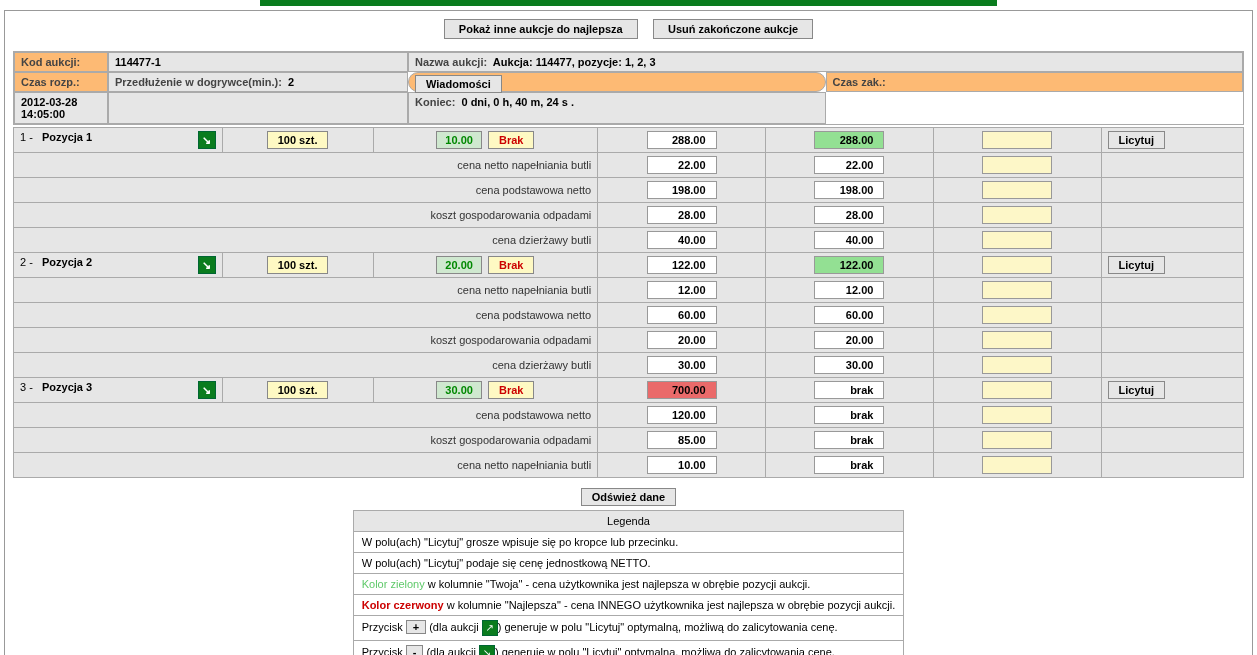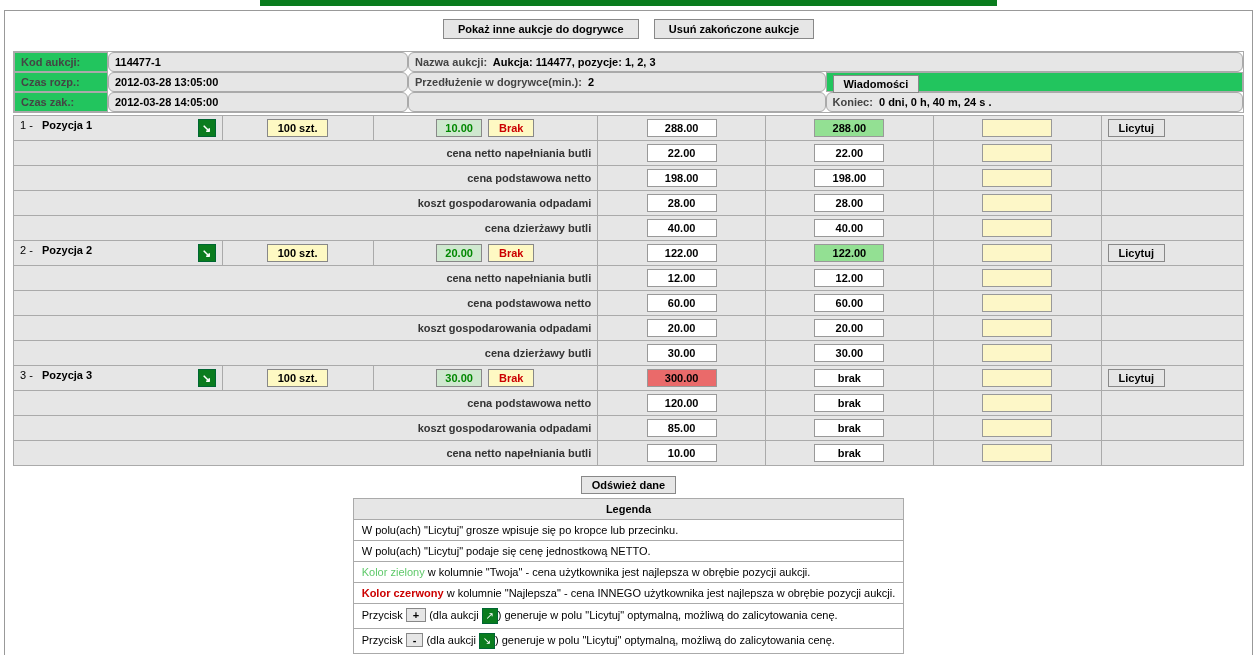--- a/index.html
+++ b/index.html
@@ -8,71 +8,70 @@
   .outer { border:1px solid #999; margin:0 4px 4px 4px; padding:8px; }
   .topbtns { text-align:center; margin-bottom:12px; }
   .btn { background:#e6e6e6; border:1px solid #888; padding:3px 14px; font-size:11px; font-weight:bold; cursor:pointer; }
   .btn-small { background:#e6e6e6; border:1px solid #888; padding:2px 10px; font-size:11px; font-weight:bold; cursor:pointer; }
   .btn-tiny { background:#e6e6e6; border:1px solid #888; padding:0 6px; font-size:11px; font-weight:bold; cursor:pointer; }
   .btn-chip { background:#cfe8cf; border:1px solid #888; padding:2px 8px; font-size:11px; font-weight:bold; }
   .btn-chip-gray { background:#fef9c3; border:1px solid #888; padding:2px 10px; font-size:11px; font-weight:bold; }
   .btn-chip-red { color:#c00; }
   .btn-chip-green { color:#080; }
   .info-grid { display:grid; grid-template-columns:94px 300px 1fr 1fr; border:1px solid #aaa; }
-  .info-grid div { border:1px solid #aaa; padding:3px 6px; background:#22c55e; }
+  .info-grid div { border:1px solid #aaa; padding:3px 6px; background:#fdba74; }
   .info-grid .lab { font-weight:bold; color:#444; }
-  .info-grid .val { font-weight:bold; color:#000; background:#e6e6e6;border-radius:6px; }
-  .msgcell { text-align:left; position:relative; }
+  .info-grid .val { font-weight:bold; color:#000; background:#e6e6e6; }
+  .msgcell { text-align:left; position:relative;border-radius:10px; }
   .msgcell .btn-small { position:absolute; left:6px; top:2px; }
   table.main { border-collapse:collapse; width:100%; margin-top:2px; }
   table.main th, table.main td { border:1px solid #aaa; padding:3px 6px; background:#e6e6e6; }
   table.main th { font-weight:bold; color:#333; text-align:center; }
   .posname { font-weight:bold; }
   .numidx { font-weight:normal; }
   .arrowbtn { display:inline-block; width:18px; height:18px; background:#0a7c1e; border:1px solid #063; color:#fff; text-align:center; line-height:16px; font-weight:bold; cursor:pointer; float:right; }
-  .valbox { display:inline-block; background:#fff; border:1px solid #999; padding:2px 4px; min-width:70px; text-align:center; font-weight:bold; }
+  .valbox { display:inline-block; background:#fff; border:1px solid #999; padding:2px 10px; min-width:70px; text-align:right; font-weight:bold; }
   .valbox-green { background:#93e093; }
   .valbox-red { background:#ea6a6a; }
   .valbox-yel { background:#fdf7c8; }
   .centcell { text-align:center; }
-  .rightlabel { text-align:right; font-weight:bold; color:#333; }
+  .rightlabel { text-align:right; font-weight:normal; color:#333; }
   .skokcell span { display:inline-block; }
   .legendwrap { text-align:center; margin-top:10px; }
   table.legend { border-collapse:collapse; margin:4px auto 0; }
   table.legend td, table.legend th { border:1px solid #aaa; padding:4px 8px; background:#fff; text-align:left; font-size:11px; }
-  table.legend th { background:#e6e6e6; text-align:center; font-weight:bold; }
+  table.legend th { background:#e6e6e6; text-align:center; font-weight:normal; }
   .kgreen { color:#5fc96a; font-weight:normal; }
   .kred { color:#c00; font-weight:bold; }
   .inline-ic { display:inline-block; width:16px; height:16px; background:#0a7c1e; border:1px solid #063; color:#fff; text-align:center; line-height:14px; font-size:10px; vertical-align:middle; }
   .minmax .min { color:#080; font-weight:bold; }
   .minmax .max { color:#c00; font-weight:bold; }
 </style>
 </head>
 <body>
 
 <div class="greenbar"></div>
 
 <div class="outer">
 
   <div class="topbtns">
-    <button class="btn">Pokaż inne aukcje do dogrywce</button>
+    <button class="btn">Pokaż inne aukcje do najlepsza</button>
     &nbsp;&nbsp;&nbsp;
     <button class="btn">Usuń zakończone aukcje</button>
   </div>
 
   <div class="info-grid">
     <div class="lab">Kod aukcji:</div>
     <div class="val">114477-1</div>
     <div class="val" style="grid-column:3/5;">
       <span class="lab">Nazwa aukcji:</span>&nbsp;
       <span>Aukcja: 114477, pozycje: 1, 2, 3</span>
     </div>
 
     <div class="lab">Czas rozp.:</div>
-    <div class="val">2012-03-28 13:05:00</div>
     <div class="val">
       <span class="lab">Przedłużenie w dogrywce(min.):</span>&nbsp;
       <span>2</span>
     </div>
     <div class="msgcell">
       <button class="btn-small">Wiadomości</button>
     </div>
 
     <div class="lab">Czas zak.:</div>
     <div class="val">2012-03-28 14:05:00</div>
@@ -180,21 +179,21 @@
       <td>
         <span class="numidx">3 -</span>&nbsp;&nbsp;
         <span class="posname">Pozycja 3</span>
         <span class="arrowbtn">↘</span>
       </td>
       <td class="centcell"><span class="btn-chip-gray">100 szt.</span></td>
       <td class="centcell skokcell">
         <span class="btn-chip btn-chip-green">30.00</span>&nbsp;
         <span class="btn-chip-gray btn-chip-red">Brak</span>
       </td>
-      <td class="centcell"><span class="valbox valbox-red">300.00</span></td>
+      <td class="centcell"><span class="valbox valbox-red">700.00</span></td>
       <td class="centcell"><span class="valbox">brak</span></td>
       <td class="centcell"><span class="valbox valbox-yel">&nbsp;</span></td>
       <td><button class="btn-small">Licytuj</button></td>
     </tr>
     <tr>
       <td colspan="3" class="rightlabel">cena podstawowa netto</td>
       <td class="centcell"><span class="valbox">120.00</span></td>
       <td class="centcell"><span class="valbox">brak</span></td>
       <td class="centcell"><span class="valbox valbox-yel">&nbsp;</span></td>
       <td></td>

